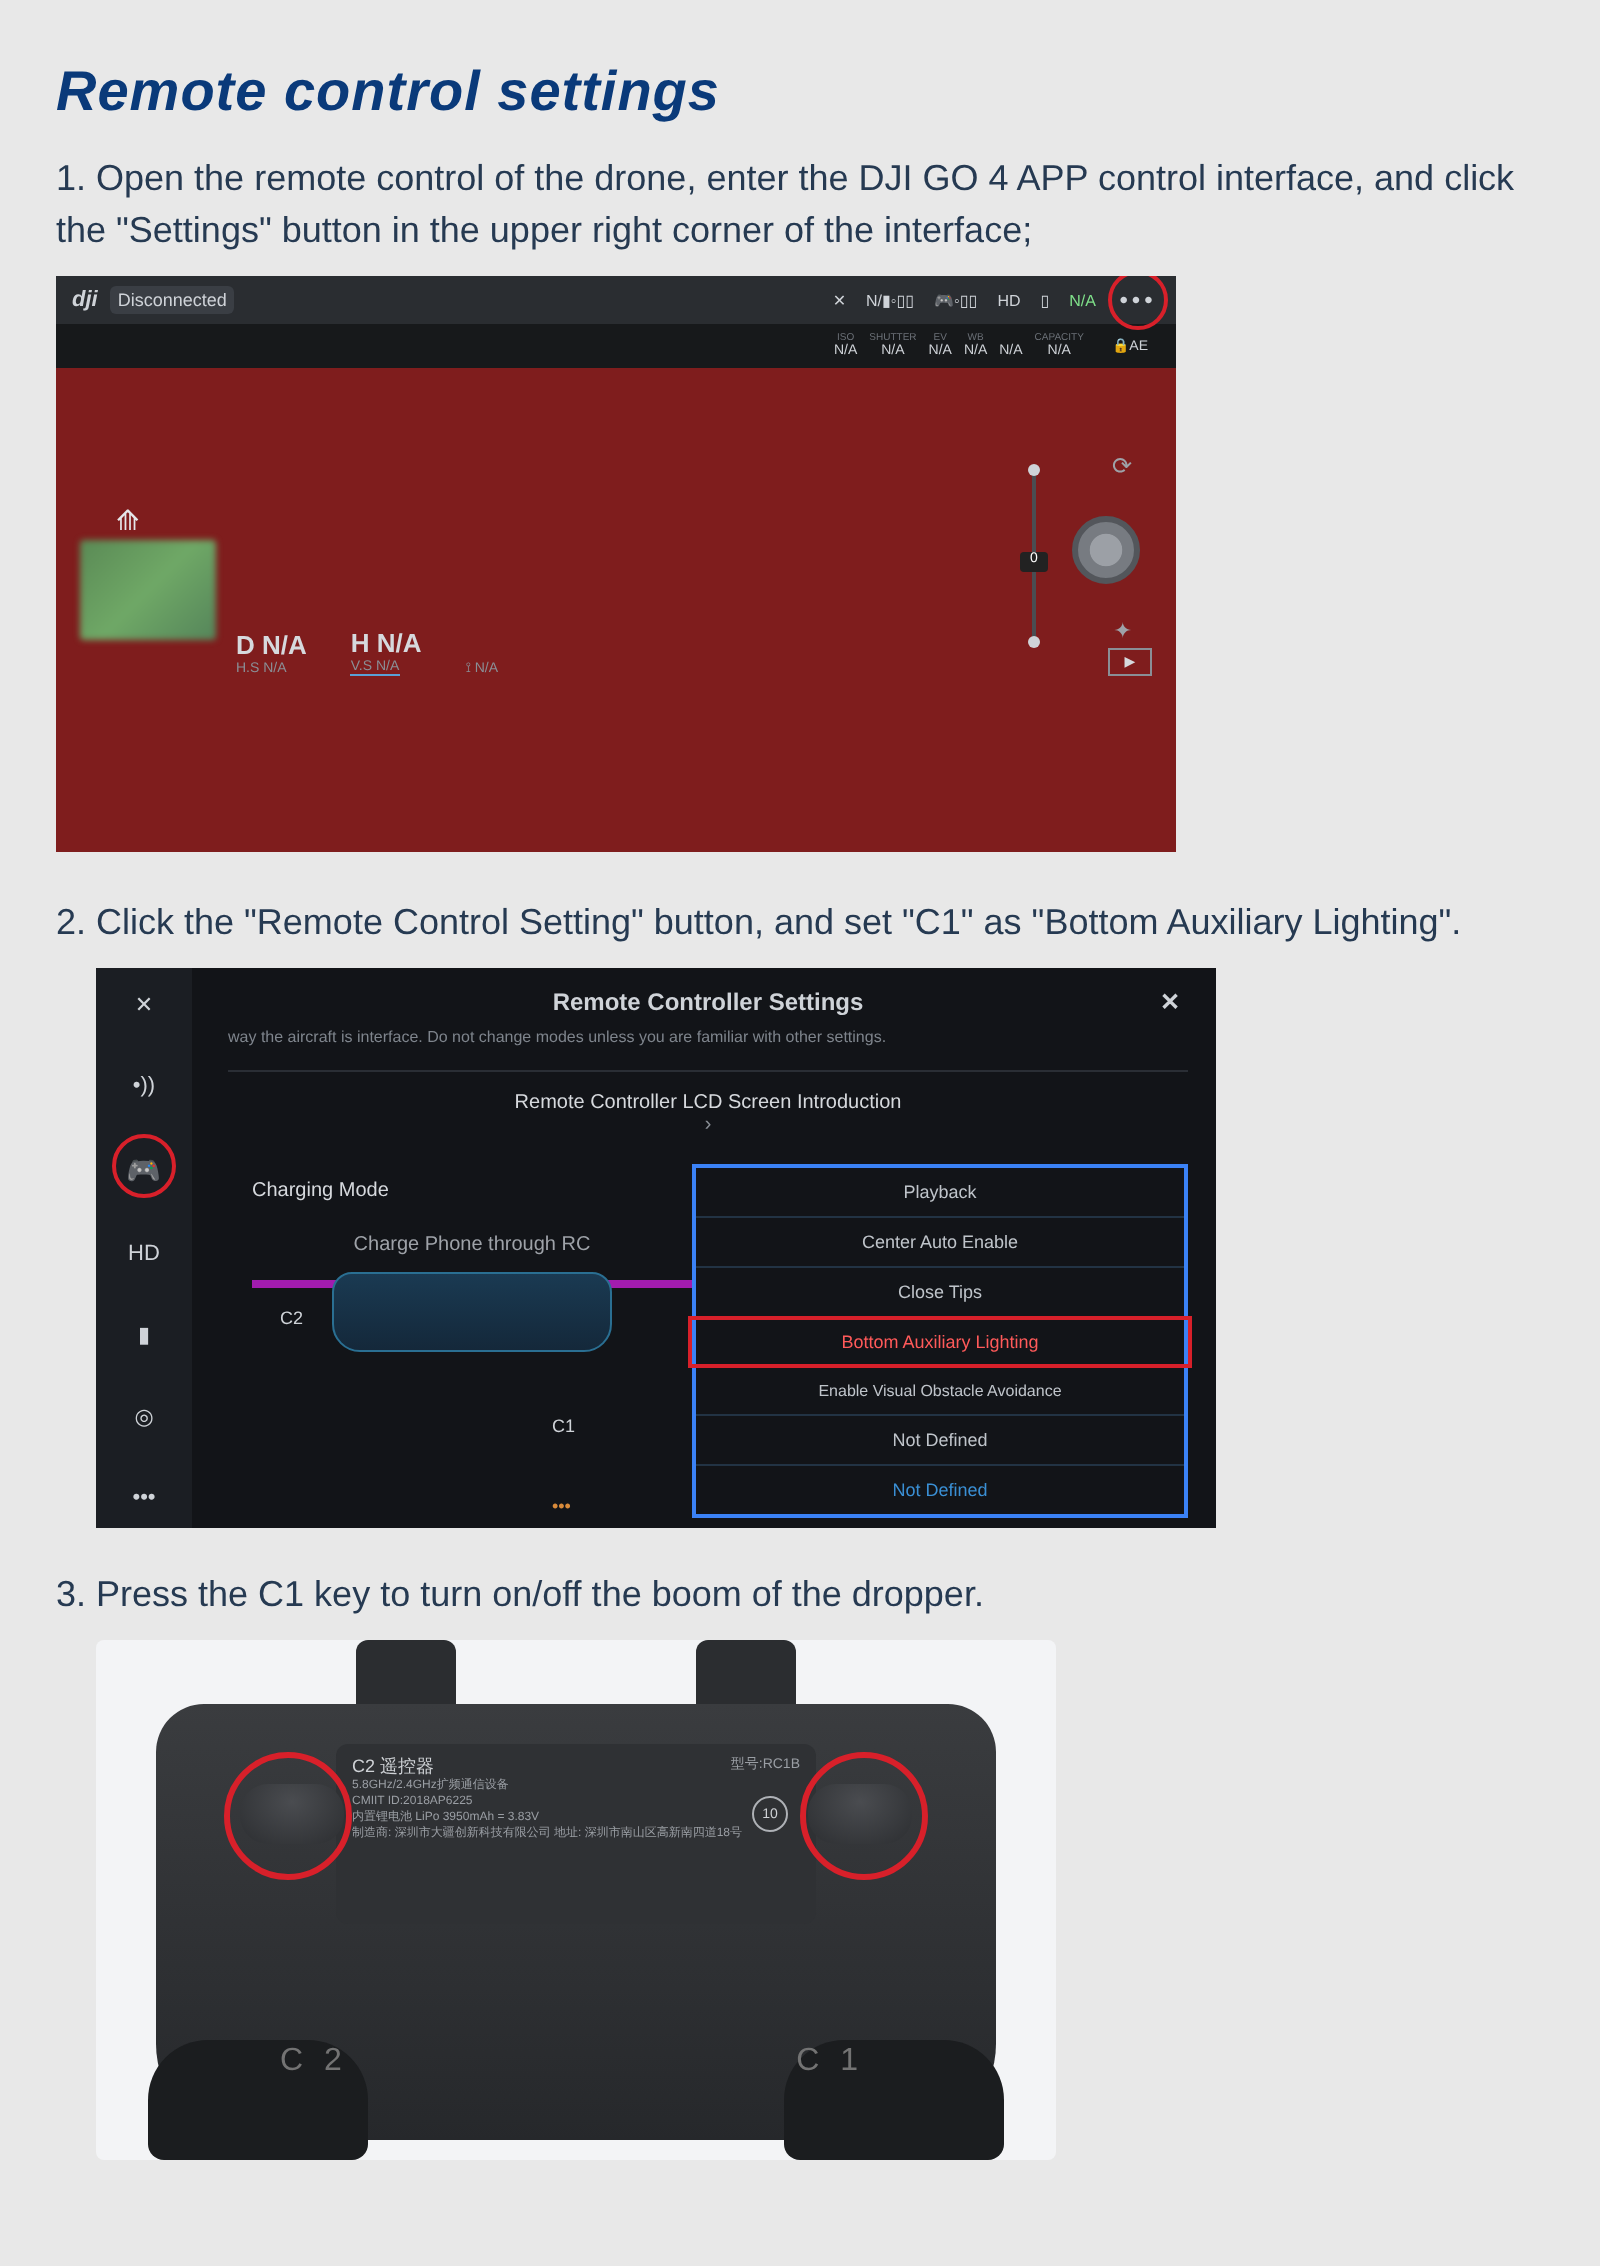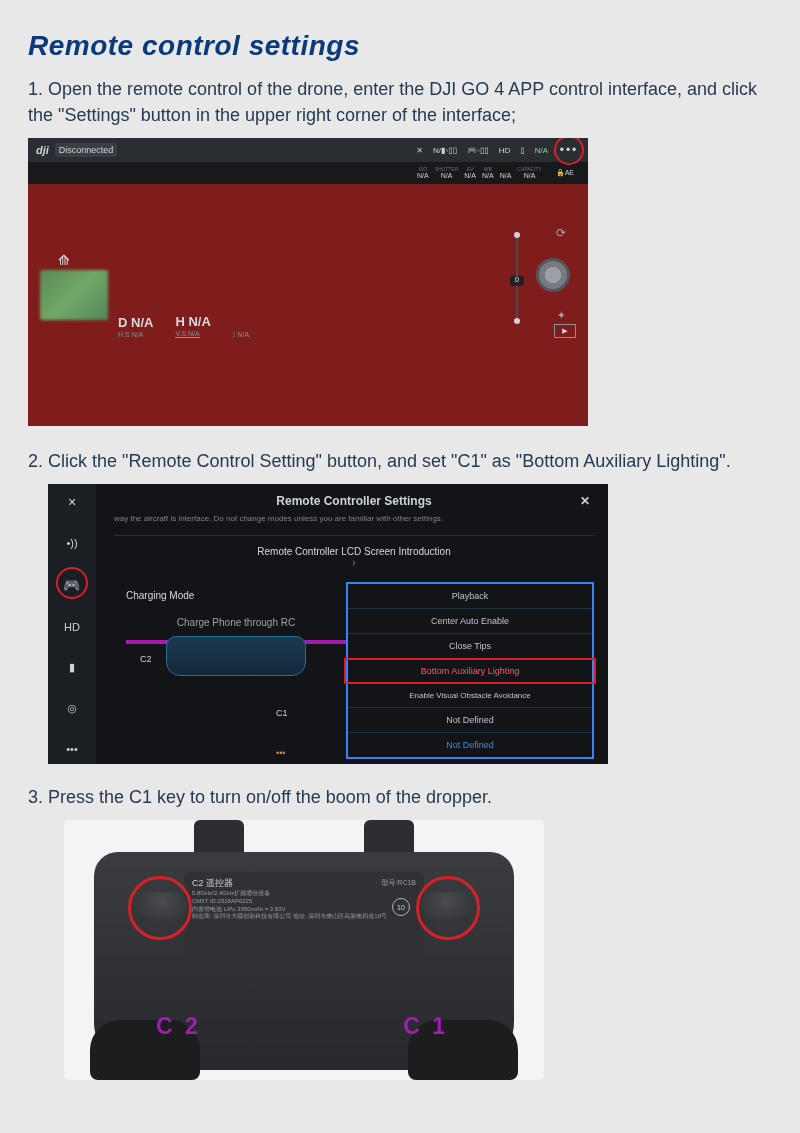--- a/index.html
+++ b/index.html
@@ -206,21 +206,21 @@
   }
   .s2-c1col {
     position:absolute; left:228px; bottom:6px;
     width:28px; font-size:9px; color:#cfd3d8;
     display:flex; flex-direction:column; gap:30px;
   }
   
   .shot3 {
     width: 480px; height: 260px;
     background: #f3f4f6;
-    margin-left: 36px;
+    margin-left: 20px;
     position:relative;
     border-radius:4px;
     overflow:hidden;
   }
   .rc-body {
     position:absolute; left:30px; right:30px; top:32px; bottom:10px;
     background: linear-gradient(#3a3c3f,#26282b);
     border-radius: 24px 24px 48px 48px;
   }
   .rc-ant { position:absolute; top:0; width:50px; height:38px; background:#2b2d30; border-radius:6px 6px 0 0;}
@@ -242,21 +242,21 @@
   .rc-btn {
     position:absolute; top:72px; width:52px; height:30px;
     background: radial-gradient(ellipse at 50% 30%,#4a4c50,#2c2e31);
     border-radius: 14px;
   }
   .rc-btn.l{ left:72px;} .rc-btn.r{ right:72px;}
   .rc-ring3 {
     position:absolute; width:64px; height:64px; border:3.5px solid #d8202a; border-radius:50%;
   }
   .rc-ring3.l{ left:64px; top:56px;} .rc-ring3.r{ right:64px; top:56px;}
-  .rc-clab { position:absolute; bottom:40px; color:#a21caf; font-size:23px; font-weight:bold; letter-spacing:3px;}
+  .rc-clab { position:absolute; bottom:40px; color:#737373; font-size:16px; font-weight:normal; letter-spacing:3px;}
   .rc-clab.l{ left:92px;} .rc-clab.r{ right:96px;}
   .rc-grip {
     position:absolute; bottom:0; width:110px; height:60px;
     background:#1b1d1f; border-radius:30px 30px 8px 8px;
   }
   .rc-grip.l{ left:26px;} .rc-grip.r{ right:26px;}
 </style>
 </head>
 <body>
 

